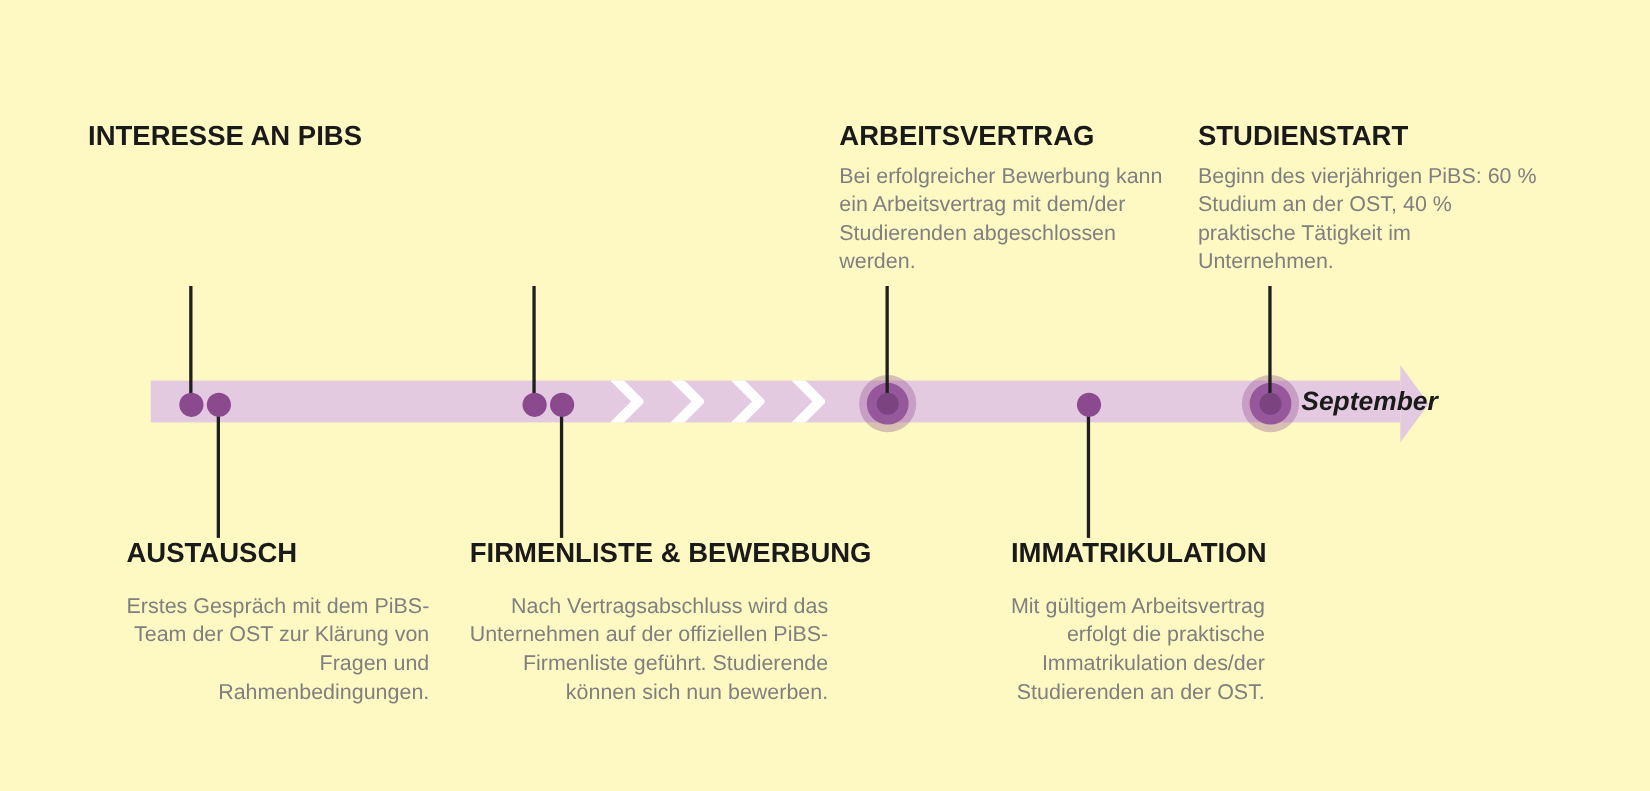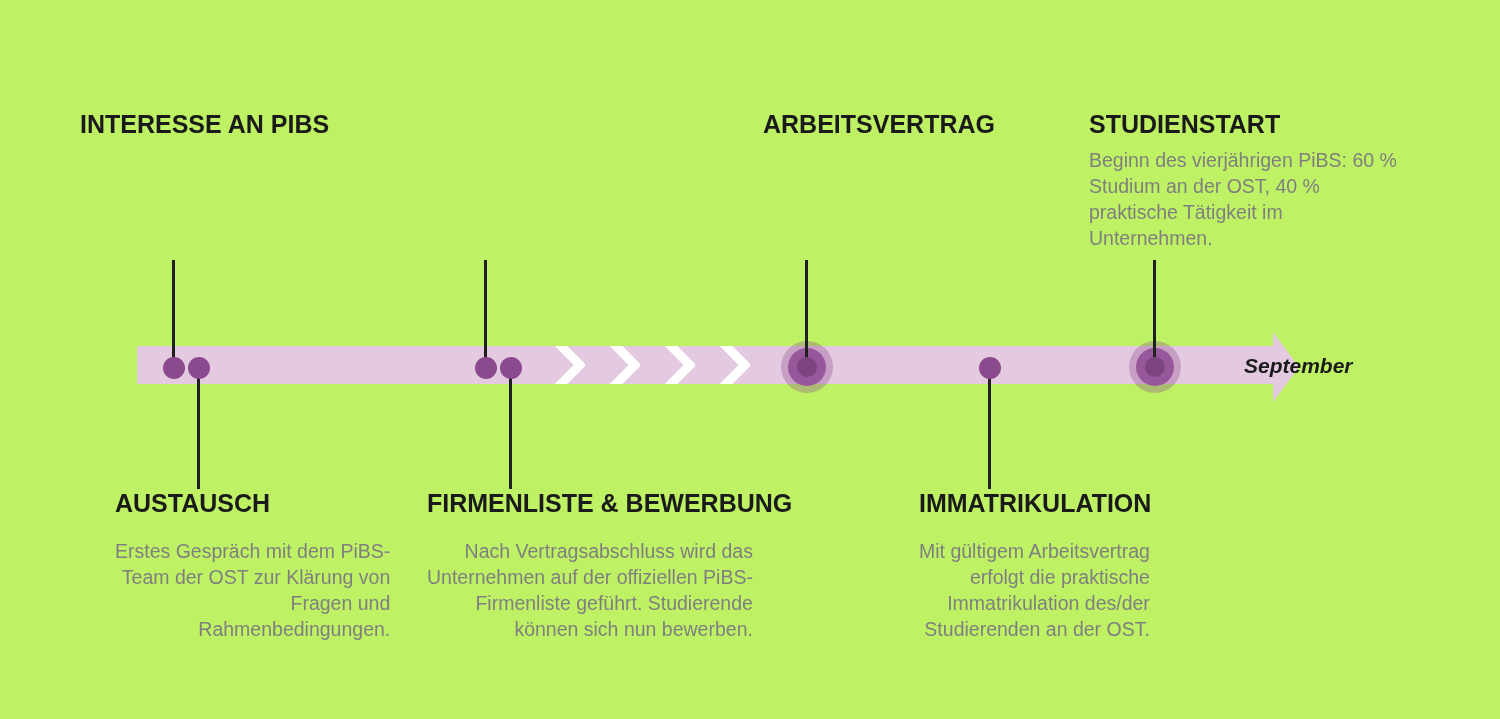--- a/index.html
+++ b/index.html
@@ -1,17 +1,17 @@
 <!DOCTYPE html>
 <html><head>
 <meta charset="utf-8">
 <style>
   html,body{margin:0;padding:0;background:#ffffff;}
   .canvas{
-    position:relative;width:1500px;height:719px;background:#bef264;overflow:hidden;
+    position:relative;width:1500px;height:719px;background:#fef9c3;overflow:hidden;
     font-family:"Liberation Sans","DejaVu Sans",sans-serif;
   }
   
   .step{position:absolute;}
   .step h2{
     margin:0;font-size:25px;line-height:30px;font-weight:bold;color:#1a1a1a;
     white-space:nowrap;
   }
   .step p{
     margin:0;font-size:19.5px;line-height:26px;color:#7f7f7f;
@@ -71,35 +71,39 @@
     background:#96589b;z-index:2;top:348px;
   }
   .marker-core{
     position:absolute;width:20px;height:20px;border-radius:50%;
     background:#7b4480;z-index:5;top:357px;
   }
   .m1 .marker-halo{left:781px;} .m1 .marker-ring{left:788px;} .m1 .marker-core{left:797px;}
   .m2 .marker-halo{left:1129px;} .m2 .marker-ring{left:1136px;} .m2 .marker-core{left:1145px;}
 
   .month-label{
-    position:absolute;left:1244px;top:347px;height:38px;line-height:38px;
-    font-size:21px;font-style:italic;font-weight:600;color:#1a1a1a;z-index:6;
+    position:absolute;left:1183px;top:347px;height:38px;line-height:38px;
+    font-size:24px;font-style:italic;font-weight:600;color:#1a1a1a;z-index:6;
     white-space:nowrap;
   }
 </style>
 </head>
 <body>
 
 <div class="canvas">
 
   <section class="step top s1">
     <h2>INTERESSE AN PIBS</h2>
   </section>
   <section class="step top s3">
     <h2>ARBEITSVERTRAG</h2>
+    <p>Bei erfolgreicher Bewerbung kann
+ein Arbeitsvertrag mit dem/der
+Studierenden abgeschlossen
+werden.</p>
   </section>
   <section class="step top s4">
     <h2>STUDIENSTART</h2>
     <p>Beginn des vierjährigen PiBS: 60 %
 Studium an der OST, 40 %
 praktische Tätigkeit im
 Unternehmen.</p>
   </section>
 
   <section class="step bottom s5">

